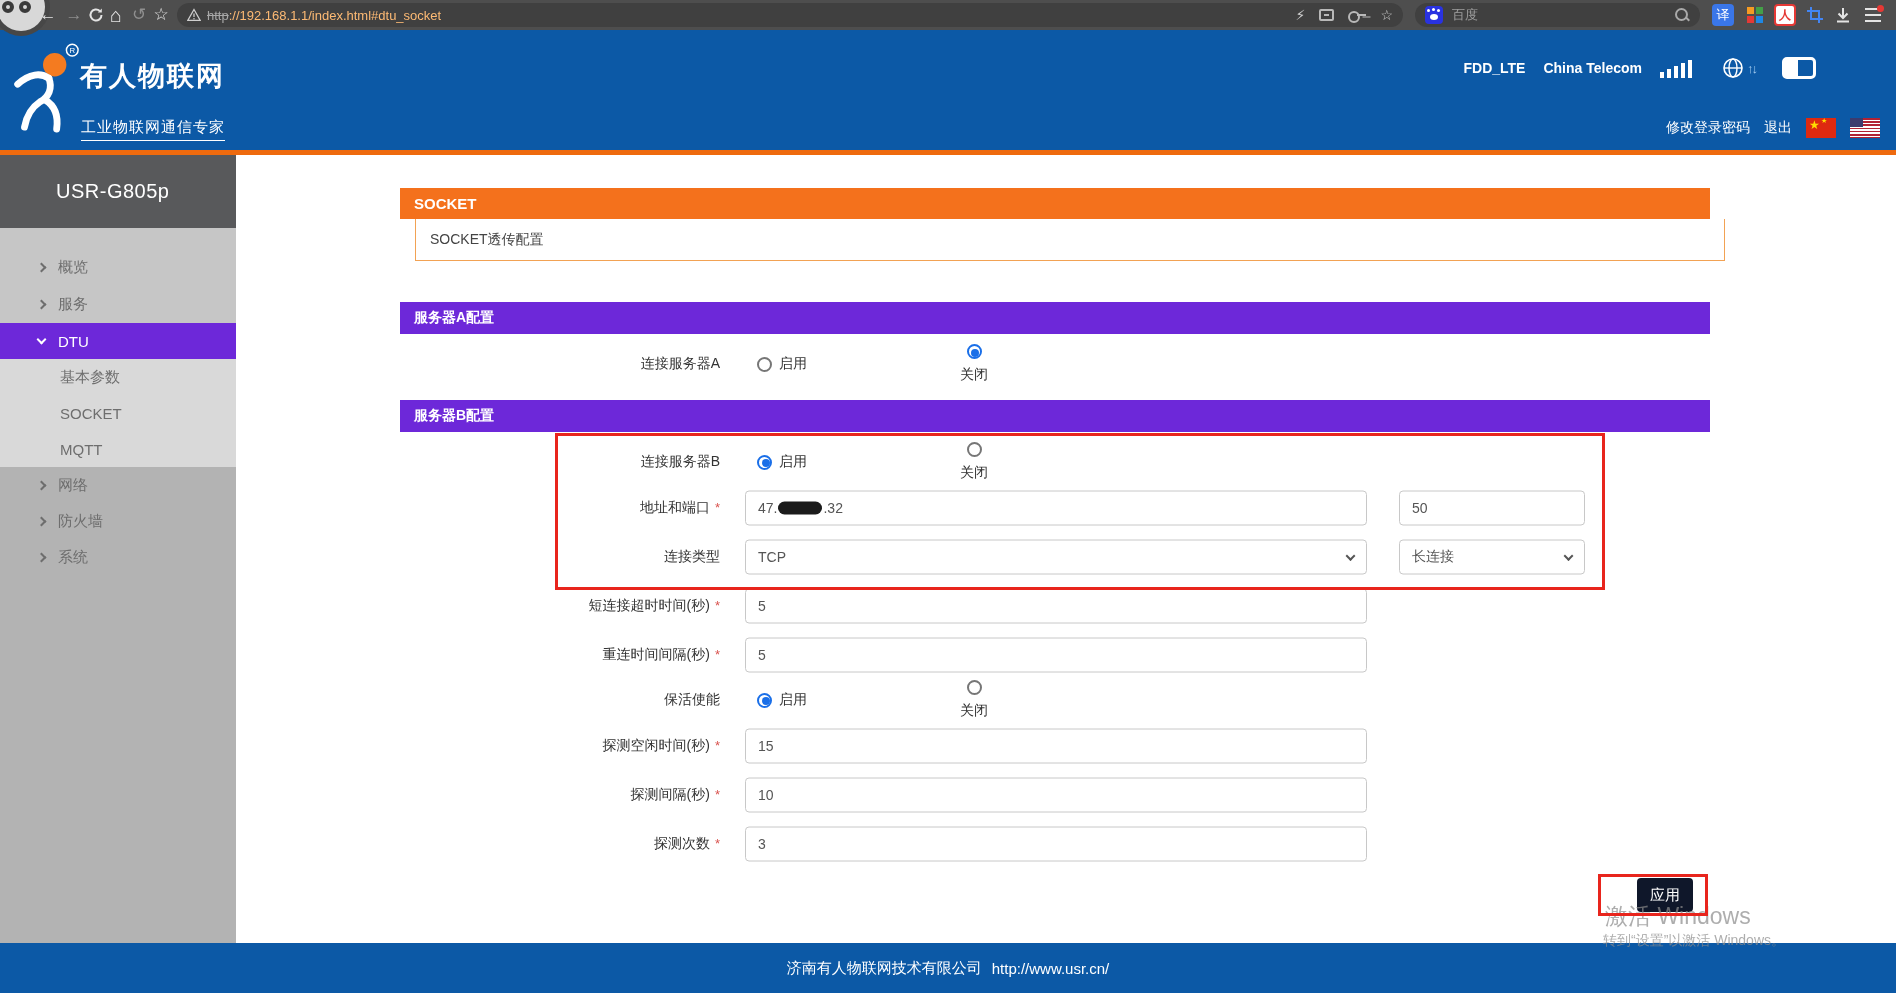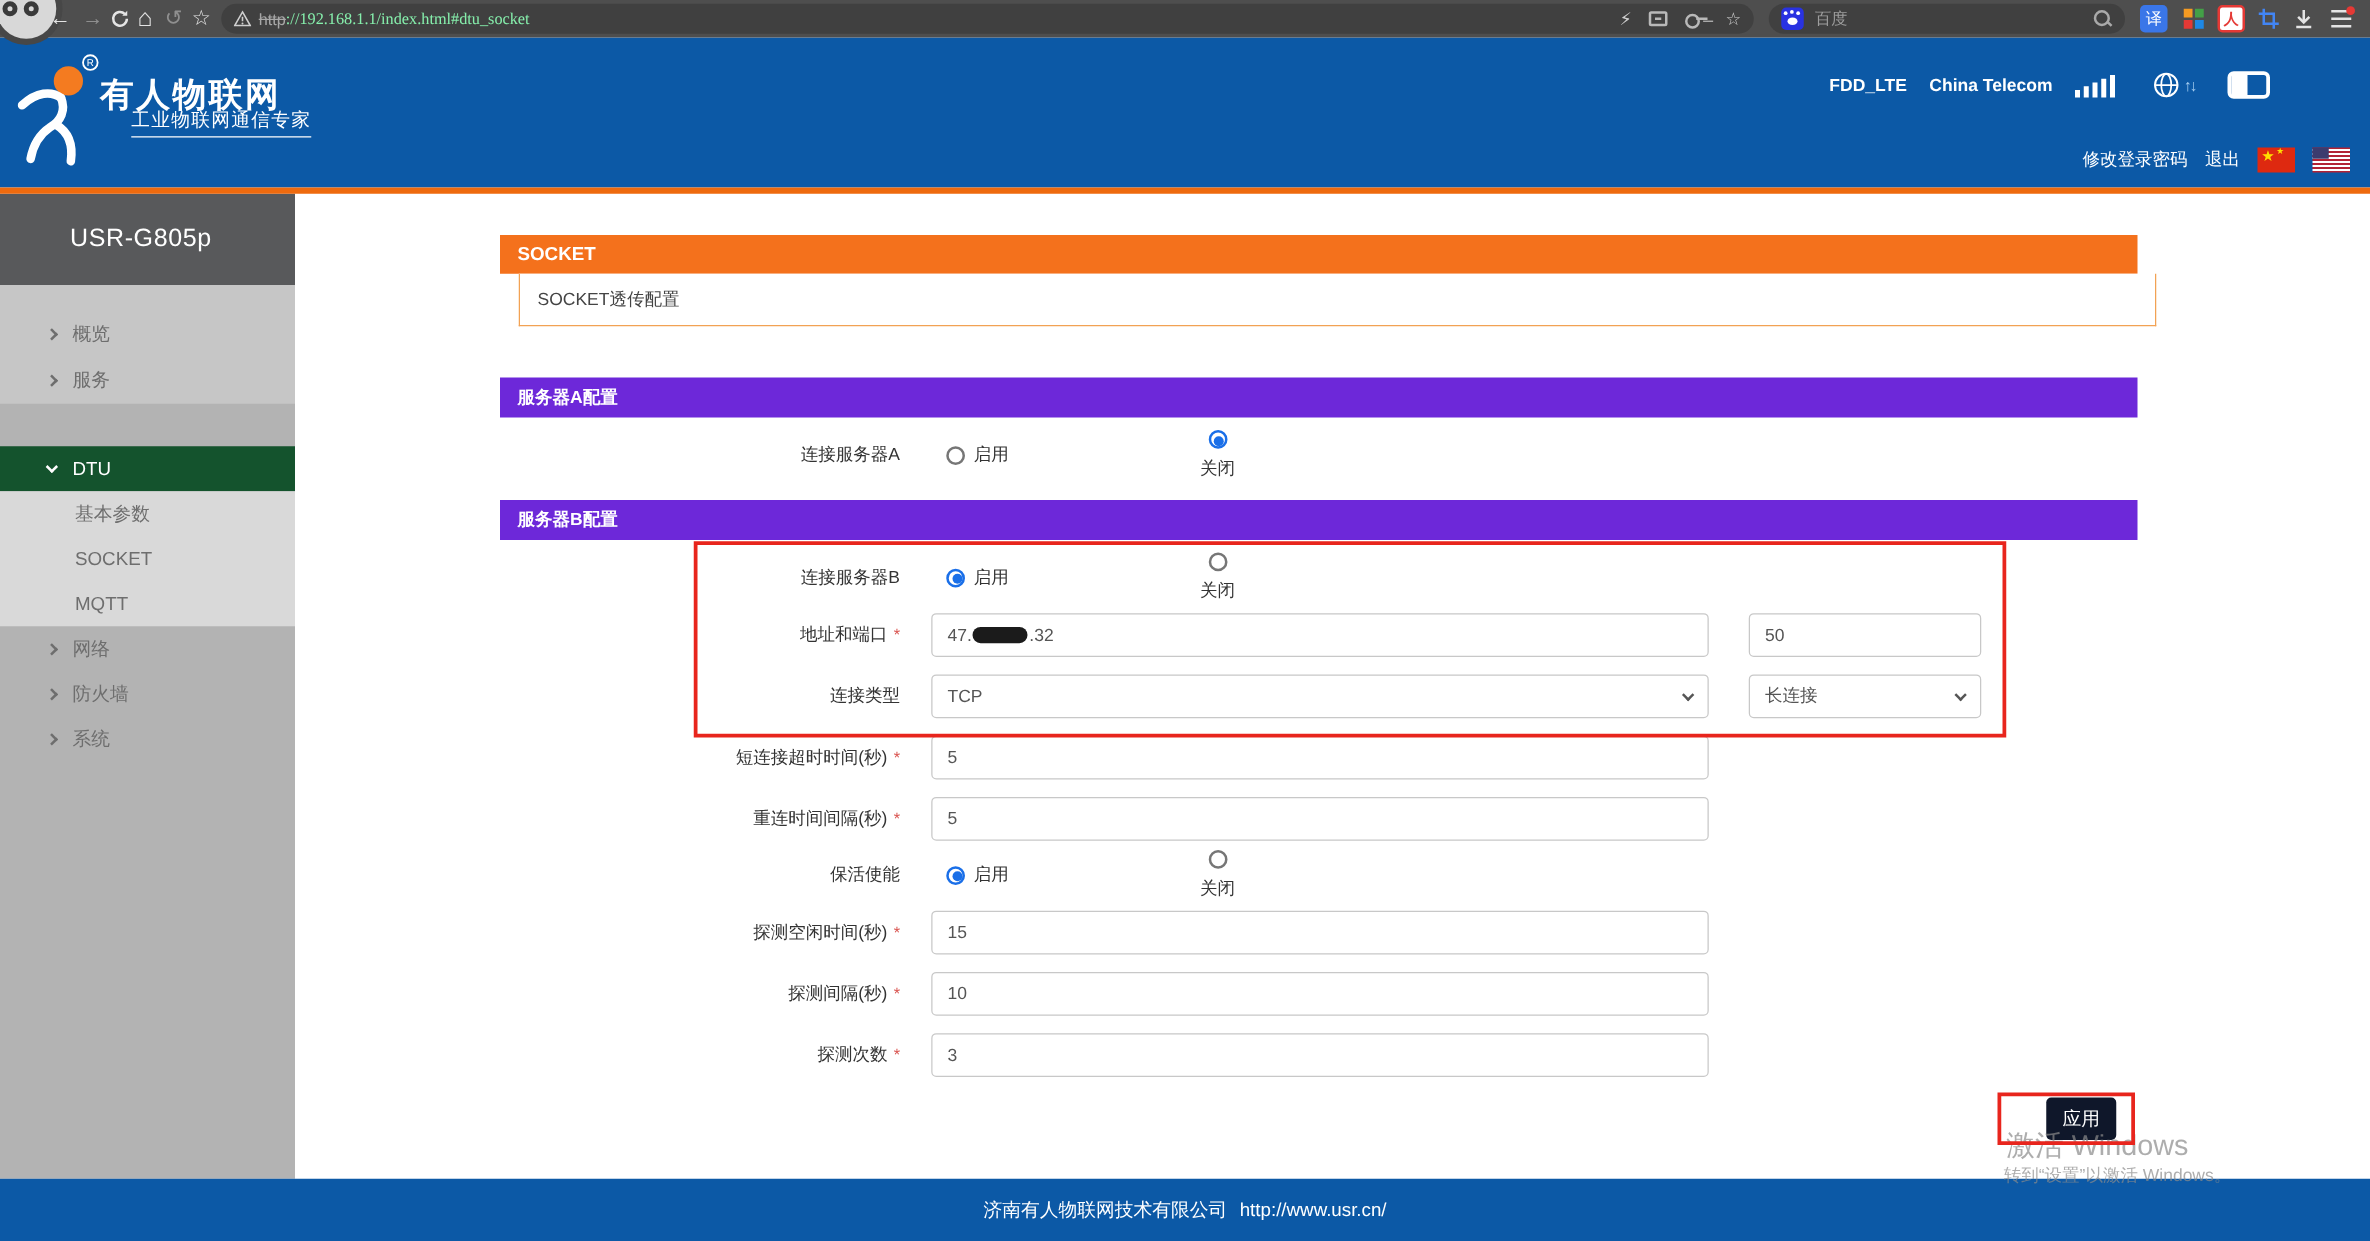--- a/index.html
+++ b/index.html
@@ -9,21 +9,21 @@
   
   .browser-bar{position:absolute;left:0;top:0;width:1896px;height:30px;background:#4e4e4e;z-index:4;}
   .profile-badge{position:absolute;left:-8px;top:-22px;width:58px;height:58px;border-radius:50%;background:#474747;display:flex;align-items:flex-end;justify-content:center;}
   .profile-inner{width:48px;height:48px;border-radius:50%;background:#d8d8d8;margin:5px;position:relative;}
   .glass{position:absolute;bottom:18px;width:12px;height:12px;border:4px solid #3a3a3a;border-radius:50%;background:transparent;}
   .g1{left:5px;} .g2{left:22px;}
   .nav-ic{position:absolute;top:0;height:30px;line-height:30px;color:#e4e4e4;font-size:17px;text-align:center;width:24px;}
   .nav-ic.dim{color:#8f8f8f;}
   .url-pill{position:absolute;left:177px;top:3px;width:1226px;height:24px;border-radius:12px;background:#404040;display:flex;align-items:center;padding:0 10px;color:#c3c3c3;font-size:13px;}
   .url-scheme{text-decoration:line-through;color:#a7a7a7;margin-left:6px;}
-  .url-rest{color:#86efac;font-family:Liberation Serif, serif;}
+  .url-rest{color:#fdba74;}
   .pill-spacer{flex:1;}
   .pill-ic{margin-left:14px;color:#cfcfcf;font-size:14px;display:inline-flex;align-items:center;}
   .cap-ic{width:15px;height:12px;border:2px solid #b9b9b9;border-radius:2px;position:relative;}
   .cap-ic::after{content:"";position:absolute;left:3px;top:3px;width:5px;height:2px;background:#b9b9b9;}
   .key-ic{width:18px;height:10px;position:relative;}
   .key-ic::before{content:"";position:absolute;left:0;top:1px;width:8px;height:8px;border:2px solid #b9b9b9;border-radius:50%;}
   .key-ic::after{content:"";position:absolute;left:9px;top:4px;width:9px;height:2px;background:#b9b9b9;box-shadow:5px 2px 0 -0.5px #b9b9b9;}
   .search-pill{position:absolute;left:1415px;top:3px;width:285px;height:24px;border-radius:12px;background:#404040;display:flex;align-items:center;padding:0 10px;color:#9e9e9e;font-size:13px;}
   .paw{width:18px;height:18px;border-radius:4px;background:#2932e1;position:relative;margin-right:9px;}
   .paw::before{content:"";position:absolute;left:5px;top:8px;width:8px;height:6px;border-radius:50%;background:#fff;}
@@ -40,21 +40,21 @@
   .ext-pdf{background:#fff;border:2px solid #e53935;border-radius:4px;color:#e53935;font-size:12px;font-weight:bold;}
   .menu-ic{position:relative;width:16px;height:14px;}
   .menu-ic i{position:absolute;left:0;width:16px;height:2px;background:#e4e4e4;}
   .menu-ic i:nth-child(1){top:0;} .menu-ic i:nth-child(2){top:6px;} .menu-ic i:nth-child(3){top:12px;}
   .menu-ic::after{content:"";position:absolute;right:-3px;top:-3px;width:7px;height:7px;border-radius:50%;background:#e53935;}
 
   
   .site-header{position:absolute;left:0;top:30px;width:1896px;height:120px;background:#0c59a6;z-index:3;}
   .orange-strip{position:absolute;left:0;top:150px;width:1896px;height:5px;background:#ee6a0e;z-index:3;}
   .brand-title{position:absolute;left:80px;top:28px;color:#fff;font-size:27px;font-weight:bold;letter-spacing:2px;}
-  .brand-sub{position:absolute;left:81px;top:57px;color:#fff;font-size:15px;padding-bottom:3px;border-bottom:1px solid #fff;letter-spacing:1px;margin-left:24px;}
+  .brand-sub{position:absolute;left:81px;top:88px;color:#fff;font-size:15px;padding-bottom:3px;border-bottom:1px solid #fff;letter-spacing:1px;}
   .hdr-right-top{position:absolute;right:80px;top:26px;display:flex;align-items:center;color:#fff;}
   .net-type,.carrier{font-size:14px;font-weight:bold;margin-right:18px;}
   .sig{display:flex;align-items:flex-end;height:20px;margin-right:26px;}
   .sig i{width:4px;background:#fff;margin-right:3px;}
   .globe-wrap{display:flex;align-items:center;margin-right:26px;}
   .updown{font-size:13px;color:#a5cdf0;letter-spacing:-2px;margin-left:2px;}
   .sim{width:34px;height:22px;border:3px solid #fff;border-radius:5px;position:relative;}
   .sim::before{content:"";position:absolute;left:0;top:0;width:13px;height:16px;background:#fff;}
   .hdr-right-bot{position:absolute;right:16px;top:88px;display:flex;align-items:center;color:#fff;font-size:14px;gap:14px;}
   .flag-cn{width:30px;height:20px;background:#de2910;position:relative;}
@@ -63,21 +63,21 @@
   .flag-us{width:30px;height:20px;background:repeating-linear-gradient(180deg,#b22234 0 1.6px,#fff 1.6px 3.2px);position:relative;}
   .flag-us::before{content:"";position:absolute;left:0;top:0;width:13px;height:9px;background:#3c3b6e;}
 
   
   .sidebar{position:absolute;left:0;top:155px;width:236px;bottom:50px;background:#b3b3b3;z-index:2;}
   .side-title{height:73px;background:#58595b;color:#fff;font-size:20px;display:flex;align-items:center;padding-left:56px;letter-spacing:0.5px;}
   .side-group1{background:#c6c6c6;padding-top:21px;height:95px;}
   .side-sub{background:#d9d9d9;}
   .side-item{height:37px;display:flex;align-items:center;padding-left:38px;color:#6e6e6e;font-size:15px;cursor:pointer;}
   .side-item.lvl2{padding-left:60px;height:36px;}
-  .side-item.active{background:#14532d;color:#fff;height:36px;margin-top:34px;}
+  .side-item.active{background:#6d28d9;color:#fff;height:36px;}
   .side-item.grp2{height:36px;}
   .chev{width:7px;height:7px;border-right:2px solid;border-bottom:2px solid;display:inline-block;margin-right:13px;}
   .chev.right{transform:rotate(-45deg);}
   .chev.down{transform:rotate(45deg);margin-top:-4px;}
 
   
   .content{position:absolute;left:236px;top:155px;right:0;bottom:50px;background:#fff;z-index:1;}
   .bar{position:absolute;left:164px;width:1310px;color:#fff;font-weight:bold;display:flex;align-items:center;padding-left:14px;}
   .bar.orange{top:33px;height:31px;background:#f4711c;font-size:15px;}
   .bar.dark{height:32px;background:#6d28d9;font-size:14px;}

